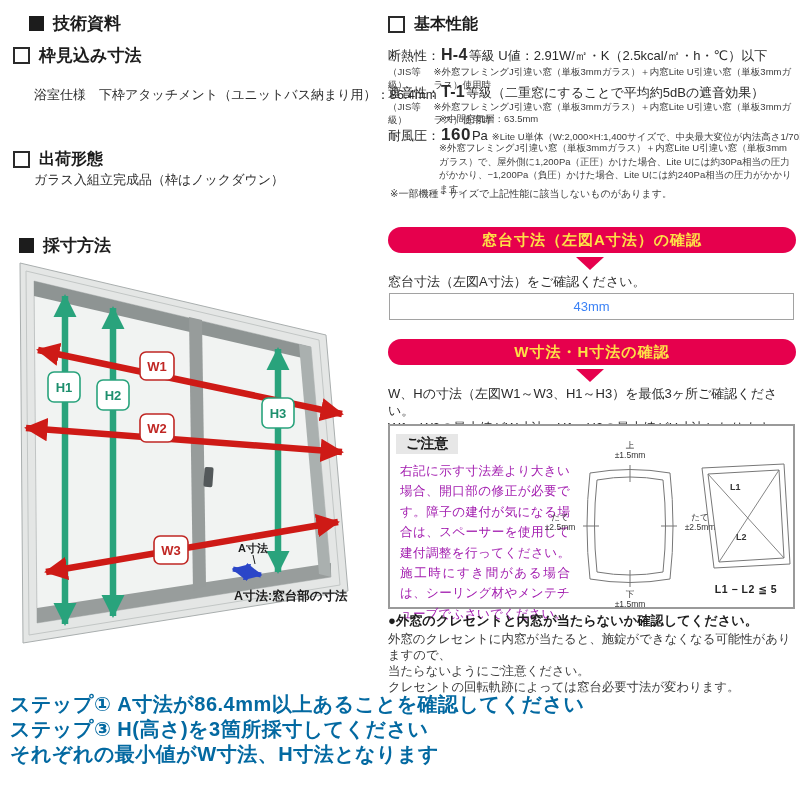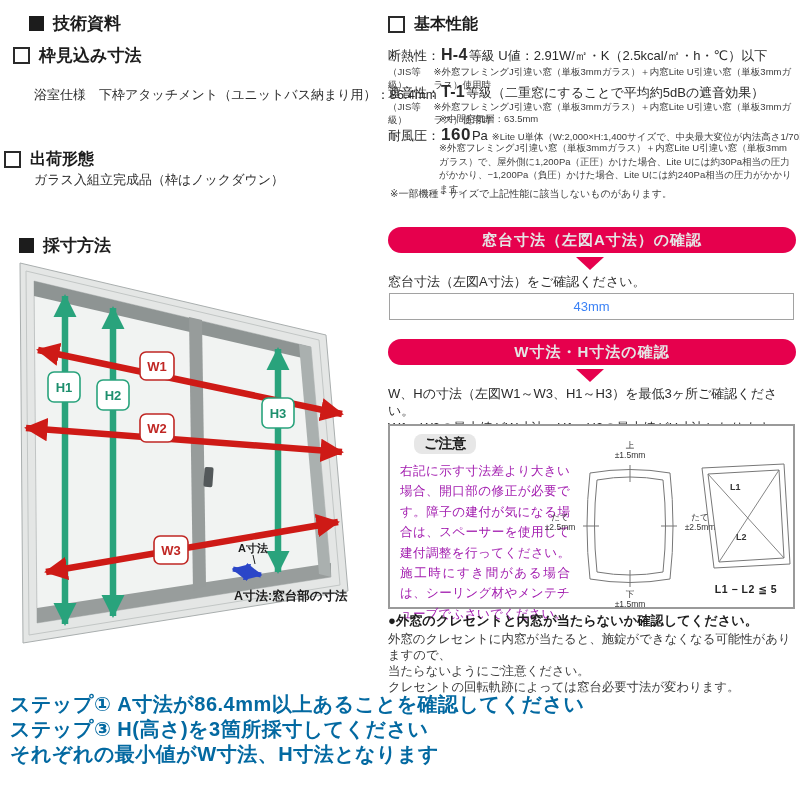--- a/index.html
+++ b/index.html
@@ -20,21 +20,21 @@
   
   .perf-main{display:flex;align-items:baseline;white-space:nowrap;font-size:13px;color:#2a2a2a;}
   .perf-grade{font-weight:bold;font-size:16px;letter-spacing:.3px;margin:0 1px;}
   .perf-grade-big{font-weight:bold;font-size:17px;letter-spacing:.5px;margin:0 1px;}
   .perf-note,.jis{font-size:9.5px;color:#3c3c3c;line-height:13px;}
   .perf-sub{display:flex;gap:4px;}
   .inline-note{font-size:9.5px;color:#3c3c3c;margin-left:4px;}
   
   .banner{
     width:408px;height:26px;border-radius:13px;background:#e6004d;
-    color:#e5e5e5;font-weight:bold;font-size:15px;text-align:center;line-height:26px;
+    color:#fde047;font-weight:bold;font-size:15px;text-align:center;line-height:26px;
     letter-spacing:1px;
   }
   .tri{width:0;height:0;border-left:14px solid transparent;border-right:14px solid transparent;border-top:13px solid #e6004d;}
   .instr{font-size:13px;color:#2a2a2a;}
   .value-box{
     width:403px;height:25px;border:1px solid #a2a2a2;background:#fff;
     text-align:center;line-height:25px;font-size:13px;color:#3b82f6;
   }
   .wh-line{font-size:13px;line-height:17px;color:#2a2a2a;}
   
@@ -60,21 +60,21 @@
     <span>技術資料</span>
   </div>
 
   <div class="abs hd t17" style="left:13px;top:44px;">
     <span class="sq-open"></span>
     <span>枠見込み寸法</span>
   </div>
 
   <div class="abs spec" style="left:34px;top:86px;">浴室仕様　下枠アタッチメント（ユニットバス納まり用）：86.4mm</div>
 
-  <div class="abs hd t16" style="left:4px;top:149px;">
+  <div class="abs hd t16" style="left:13px;top:149px;">
     <span class="sq-open"></span>
     <span>出荷形態</span>
   </div>
 
   <div class="abs spec" style="left:34px;top:171px;">ガラス入組立完成品（枠はノックダウン）</div>
 
   <div class="abs hd t17" style="left:19px;top:234px;">
     <span class="sq-fill"></span>
     <span>採寸方法</span>
   </div>
@@ -181,21 +181,21 @@
   <div class="abs value-box" style="left:389px;top:293px;">43mm</div>
 
   <div class="abs banner" style="left:388px;top:339px;">W寸法・H寸法の確認</div>
   <div class="abs tri" style="left:576px;top:369px;"></div>
   <div class="abs" style="left:388px;top:385px;">
     <div class="wh-line">W、Hの寸法（左図W1～W3、H1～H3）を最低3ヶ所ご確認ください。</div>
     <div class="wh-line">W1～W3の最小値がW寸法、H1～H3の最小値がH寸法となります。</div>
   </div>
 
   <div class="abs caution" style="left:388px;top:424px;">
-    <div class="abs caution-chip" style="left:24px;top:8px;border-radius:8px;">ご注意</div>
+    <div class="abs caution-chip" style="left:6px;top:8px;">ご注意</div>
     <div class="abs caution-body" style="left:10px;top:35px;width:170px;">右記に示す寸法差より大きい場合、開口部の修正が必要です。障子の建付が気になる場合は、スペーサーを使用して建付調整を行ってください。施工時にすき間がある場合は、シーリング材やメンテチューブでふさいでください。</div>
 
     <svg class="abs" style="left:192px;top:38px;" width="96" height="124" viewBox="0 0 96 124">
       <path d="M8,9 Q48,2 88,9 Q94,62 88,115 Q48,122 8,115 Q2,62 8,9 Z" fill="none" stroke="#777" stroke-width="1"></path>
       <path d="M15,16 Q48,10 81,16 Q86,62 81,108 Q48,114 15,108 Q10,62 15,16 Z" fill="none" stroke="#777" stroke-width="1"></path>
       <line x1="48" y1="1" x2="48" y2="18" stroke="#777" stroke-width="1"></line>
       <line x1="48" y1="106" x2="48" y2="123" stroke="#777" stroke-width="1"></line>
       <line x1="1" y1="62" x2="17" y2="62" stroke="#777" stroke-width="1"></line>
       <line x1="79" y1="62" x2="95" y2="62" stroke="#777" stroke-width="1"></line>
     </svg>

